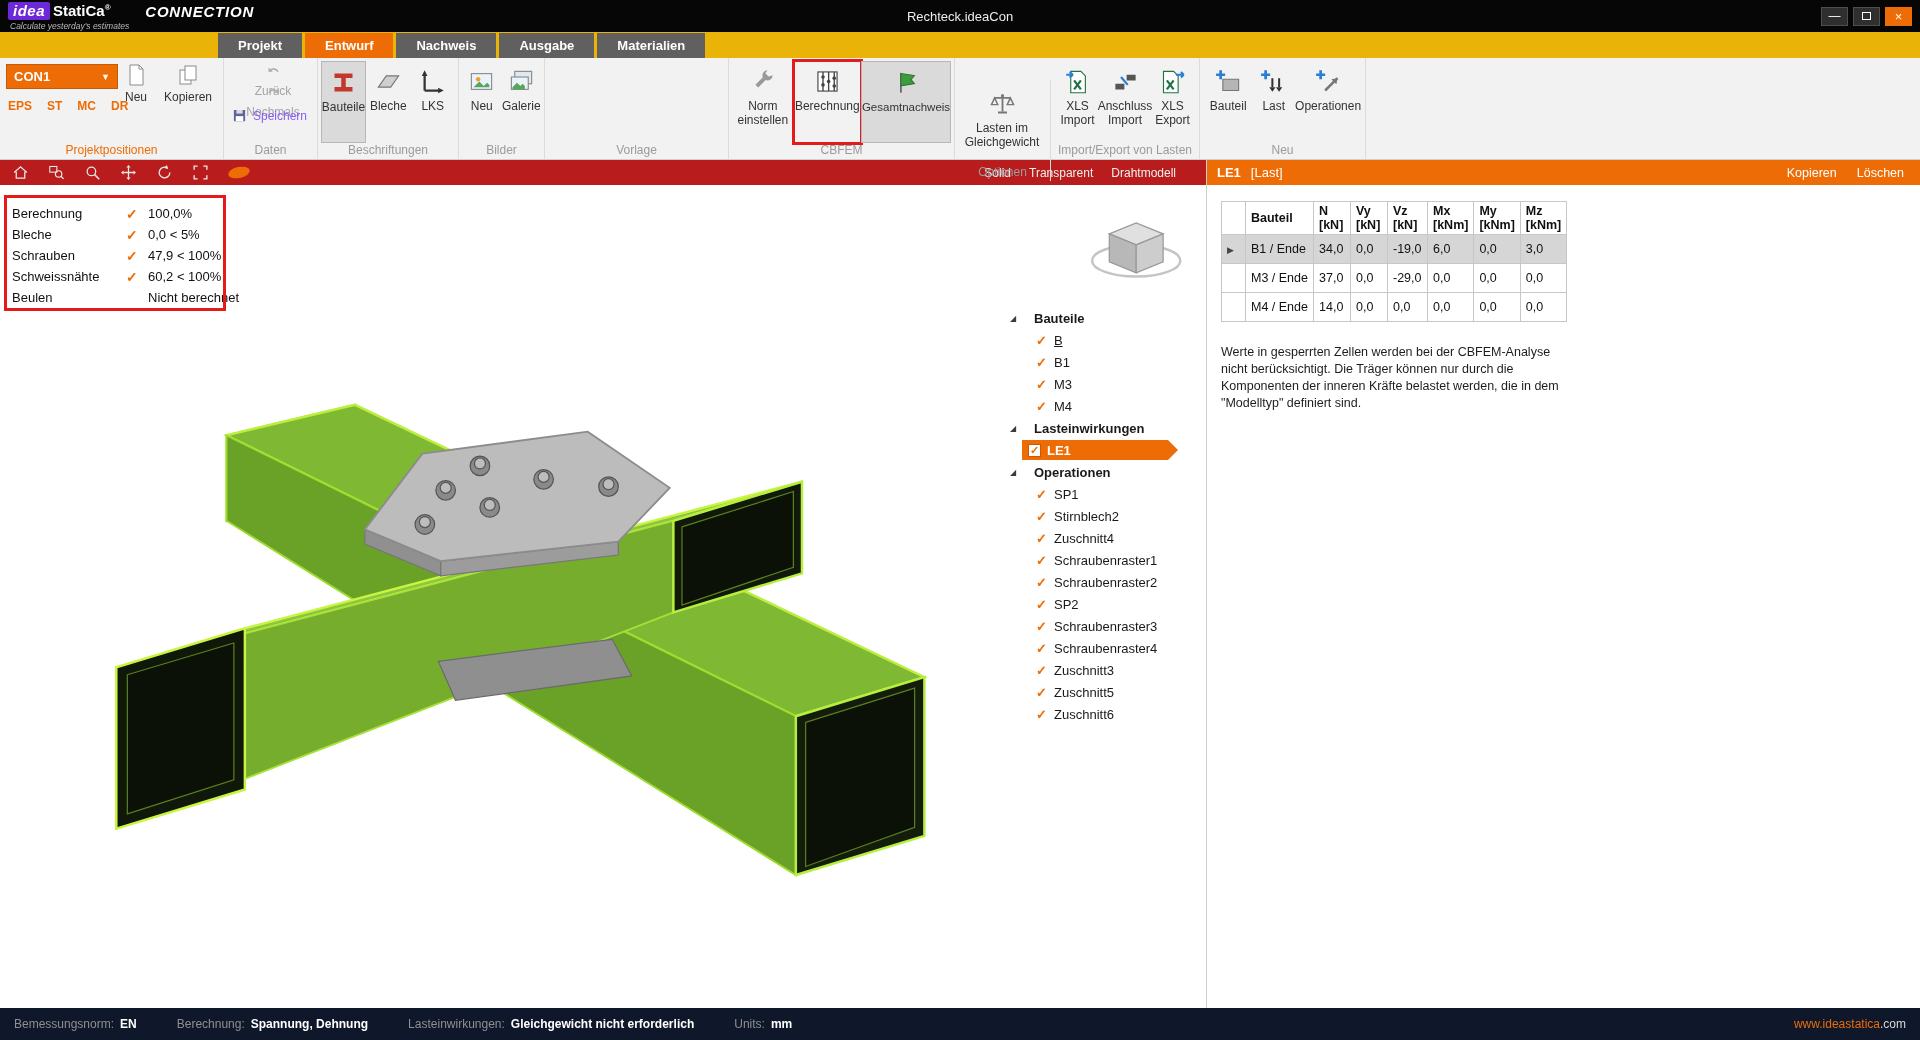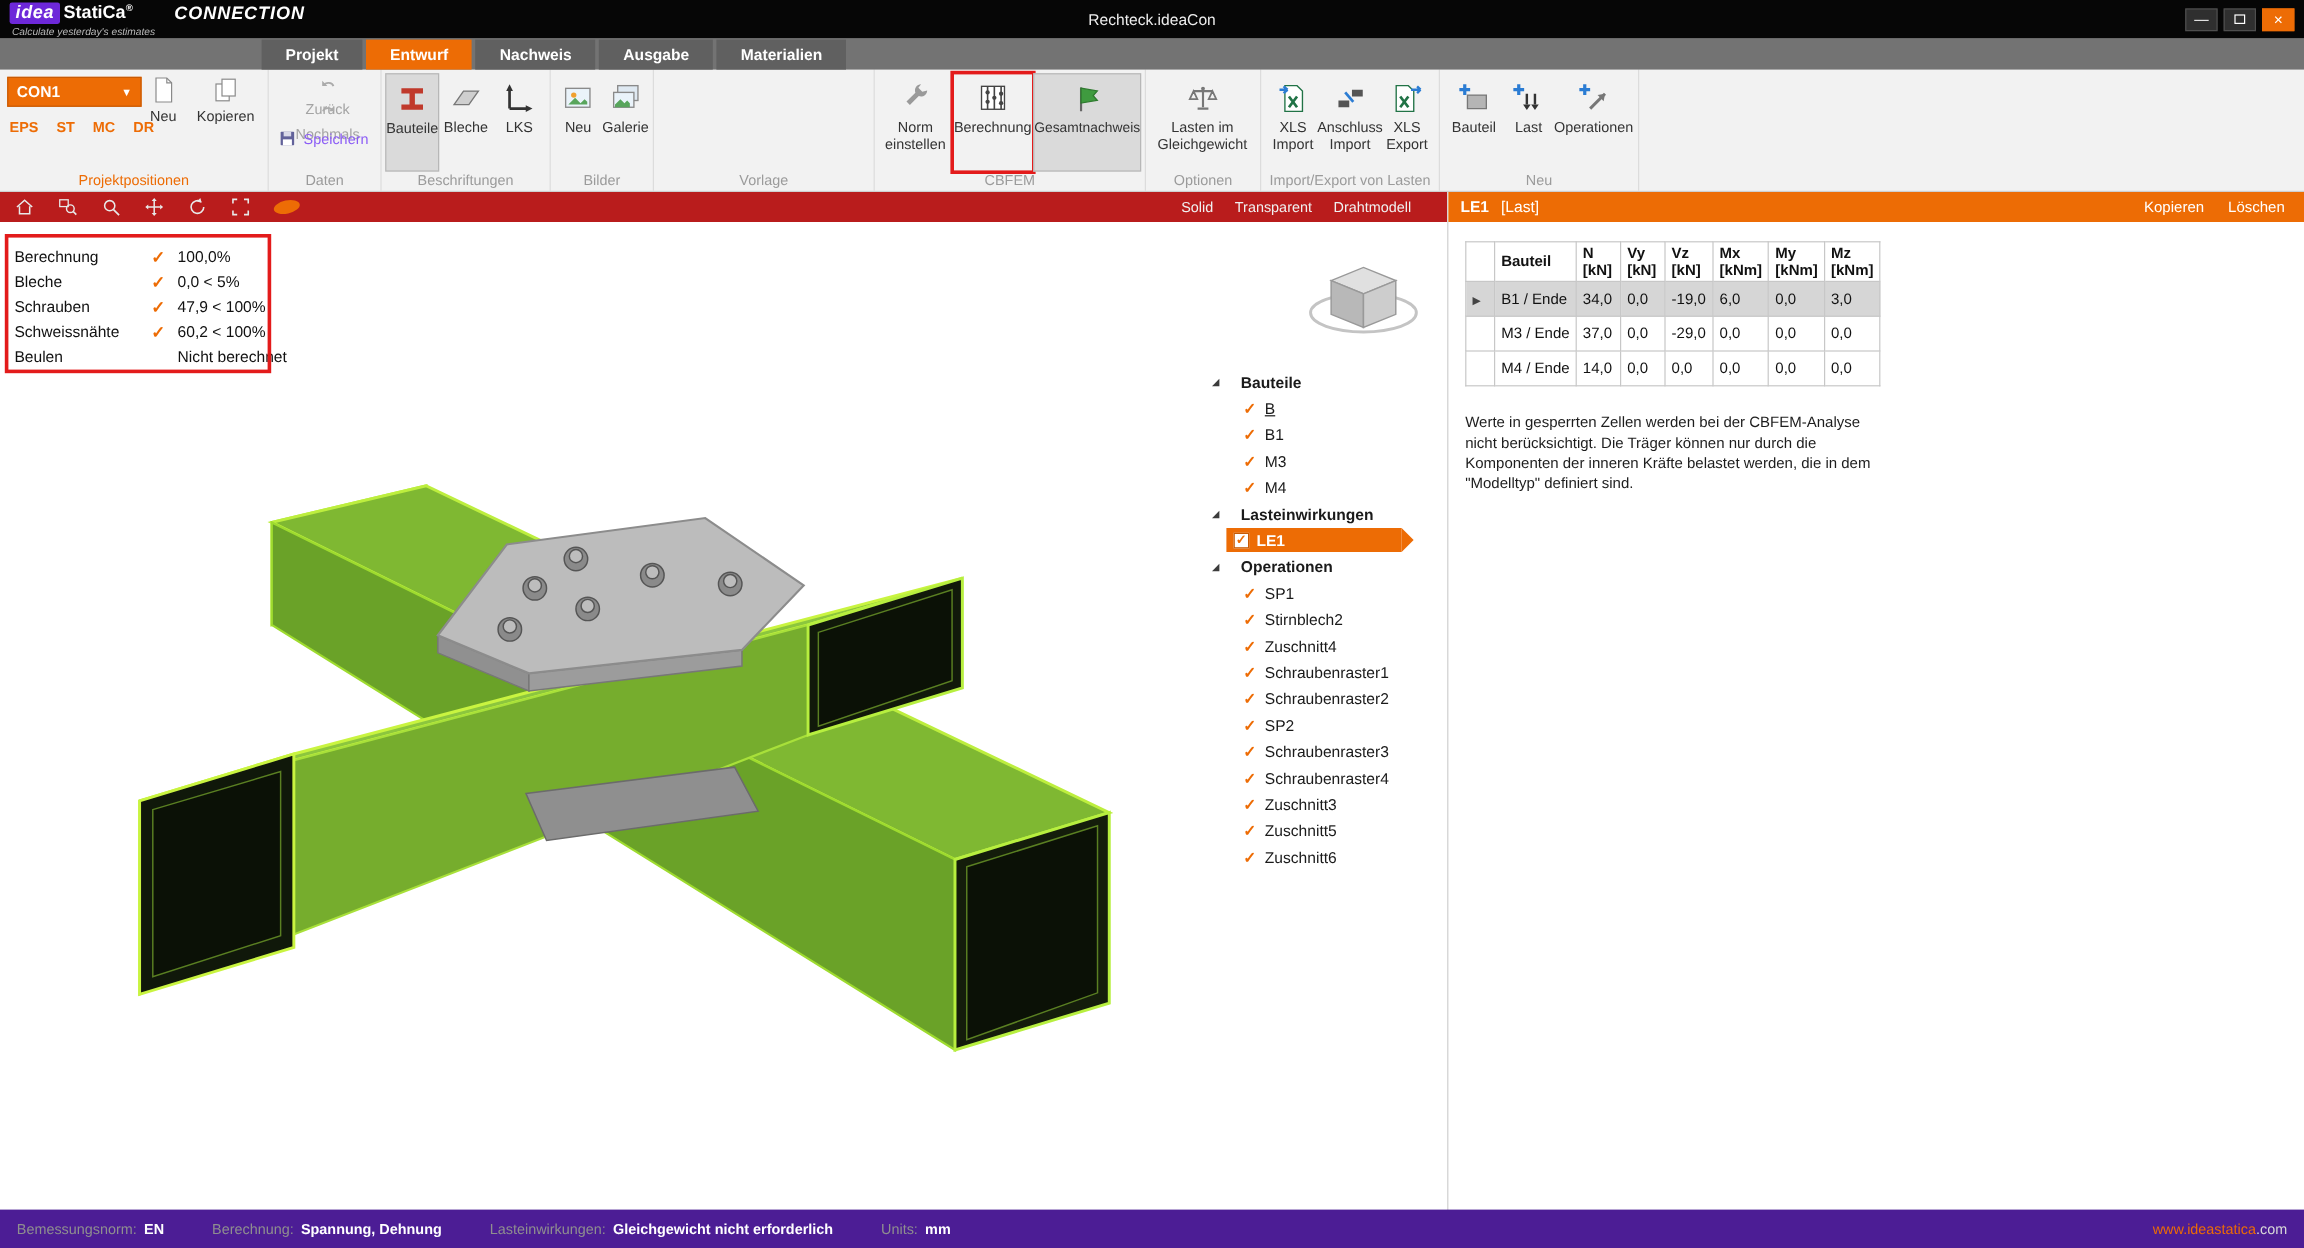--- a/index.html
+++ b/index.html
@@ -20,21 +20,21 @@
   .connection { margin-left:16px; font-weight:bold; font-style:italic; font-size:15px;
                 letter-spacing:.8px; align-self:flex-start; margin-top:3px; }
   .window-title { position:absolute; left:50%; transform:translateX(-50%); font-size:13px; color:#ededed; }
   .win-btns { margin-left:auto; display:flex; gap:5px; }
   .win-btn { width:27px; height:19px; background:#2f2f2f; border:1px solid #4e4e4e; color:#fff;
              display:flex; align-items:center; justify-content:center; font-size:12px; cursor:default;}
   .win-btn.close { background:#ed6c05; border-color:#ed6c05; font-size:13px; }
   .max-glyph { width:9px; height:8px; border:1.5px solid #fff; display:inline-block; }
 
   
-  .tabrow { position:absolute; top:32px; left:0; width:100%; height:26px; background:#737373;
+  .tabrow { position:absolute; top:32px; left:0; width:100%; height:26px; background:#eab308;
             display:flex; align-items:flex-end; padding-left:218px; gap:3px; z-index:29;}
   .tab { height:25px; padding:0 20px; background:#606060; color:#fff; font-size:13px;
          font-weight:bold; display:flex; align-items:center; }
   .tab.active { background:#ed6c05; }
 
   
   .ribbon { position:absolute; top:58px; left:0; width:100%; height:102px; background:#f2f2f2;
             border-bottom:1px solid #cfcfcf; display:flex; z-index:28; }
   .rgroup { position:relative; height:100%; border-right:1px solid #dcdcdc; padding:3px 3px 16px; }
   .rgroup-label { position:absolute; bottom:2px; left:0; width:100%; text-align:center;
@@ -60,21 +60,21 @@
            font-size:12px; font-weight:bold; }
   .mini-btn { position:absolute; top:5px; display:flex; flex-direction:column; align-items:center;
               gap:3px; font-size:12px; color:#333; }
   .mini-btn .ric { width:24px; height:24px; }
   .g-daten  { width:94px; padding-top:5px; }
   .g-besch  { width:141px; } .g-besch .rbtn { width:45px; }
   .g-bilder { width:86px; }  .g-bilder .rbtn { width:40px; }
   .g-vorlage{ width:184px; } .g-vorlage .rbtn { width:59px; }
   .g-cbfem  { width:226px; } .g-cbfem .rbtn.w1 { width:64px; } .g-cbfem .rbtn.w2 { width:70px; }
   .g-cbfem .rbtn.w3 { width:90px; font-size:11.5px; }
-  .g-opt    { width:96px; }  .g-opt .rbtn { width:88px; }
+  .g-opt    { width:96px;margin-top:22px; }  .g-opt .rbtn { width:88px; }
   .g-impexp { width:149px; } .g-impexp .rbtn { width:48px; }
   .g-neu    { width:166px; } .g-neu .rbtn.w1 { width:52px; } .g-neu .rbtn.w2 { width:42px; }
   .g-neu .rbtn.w3 { width:70px; }
   .rfill { flex:1; border-right:none; }
 
   
   .main { position:absolute; top:160px; left:0; right:0; bottom:27px; }
 
   .viewport { position:absolute; left:0; top:0; width:1206px; height:100%; background:#fff; }
   .vtoolbar { position:absolute; top:0; left:0; right:0; height:25px; background:#b91c1c;
@@ -122,21 +122,21 @@
   table.loads th, table.loads td { border:1px solid #c7c7c7; padding:2px 5px; text-align:left;
                                    vertical-align:middle; }
   table.loads th { font-weight:bold; background:#fff; }
   table.loads th .unit { font-weight:bold; }
   table.loads td { height:29px; }
   tr.selrow td { background:#d6d6d6; }
   .selarrow { font-size:9px; color:#444; }
   .note { margin-top:22px; width:356px; font-size:12.5px; line-height:1.35; color:#1d1d1d; }
 
   
-  .statusbar { position:absolute; bottom:0; left:0; width:100%; height:27px; background:#4c1d95;
+  .statusbar { position:absolute; bottom:0; left:0; width:100%; height:27px; background:#0f172a;
                display:flex; align-items:center; gap:40px; padding:16px 14px; font-size:12px; z-index:30;}
   .sb-item { white-space:nowrap; }
   .sb-label { color:#8f8f8f; }
   .sb-value { color:#fff; font-weight:bold; margin-left:6px; }
   .sb-site { margin-left:auto; font-size:12px; }
   .sb-site .main-part { color:#ed6c05; }
   .sb-site .tld { color:#d8d8d8; }
 </style>
 </head>
 <body>

